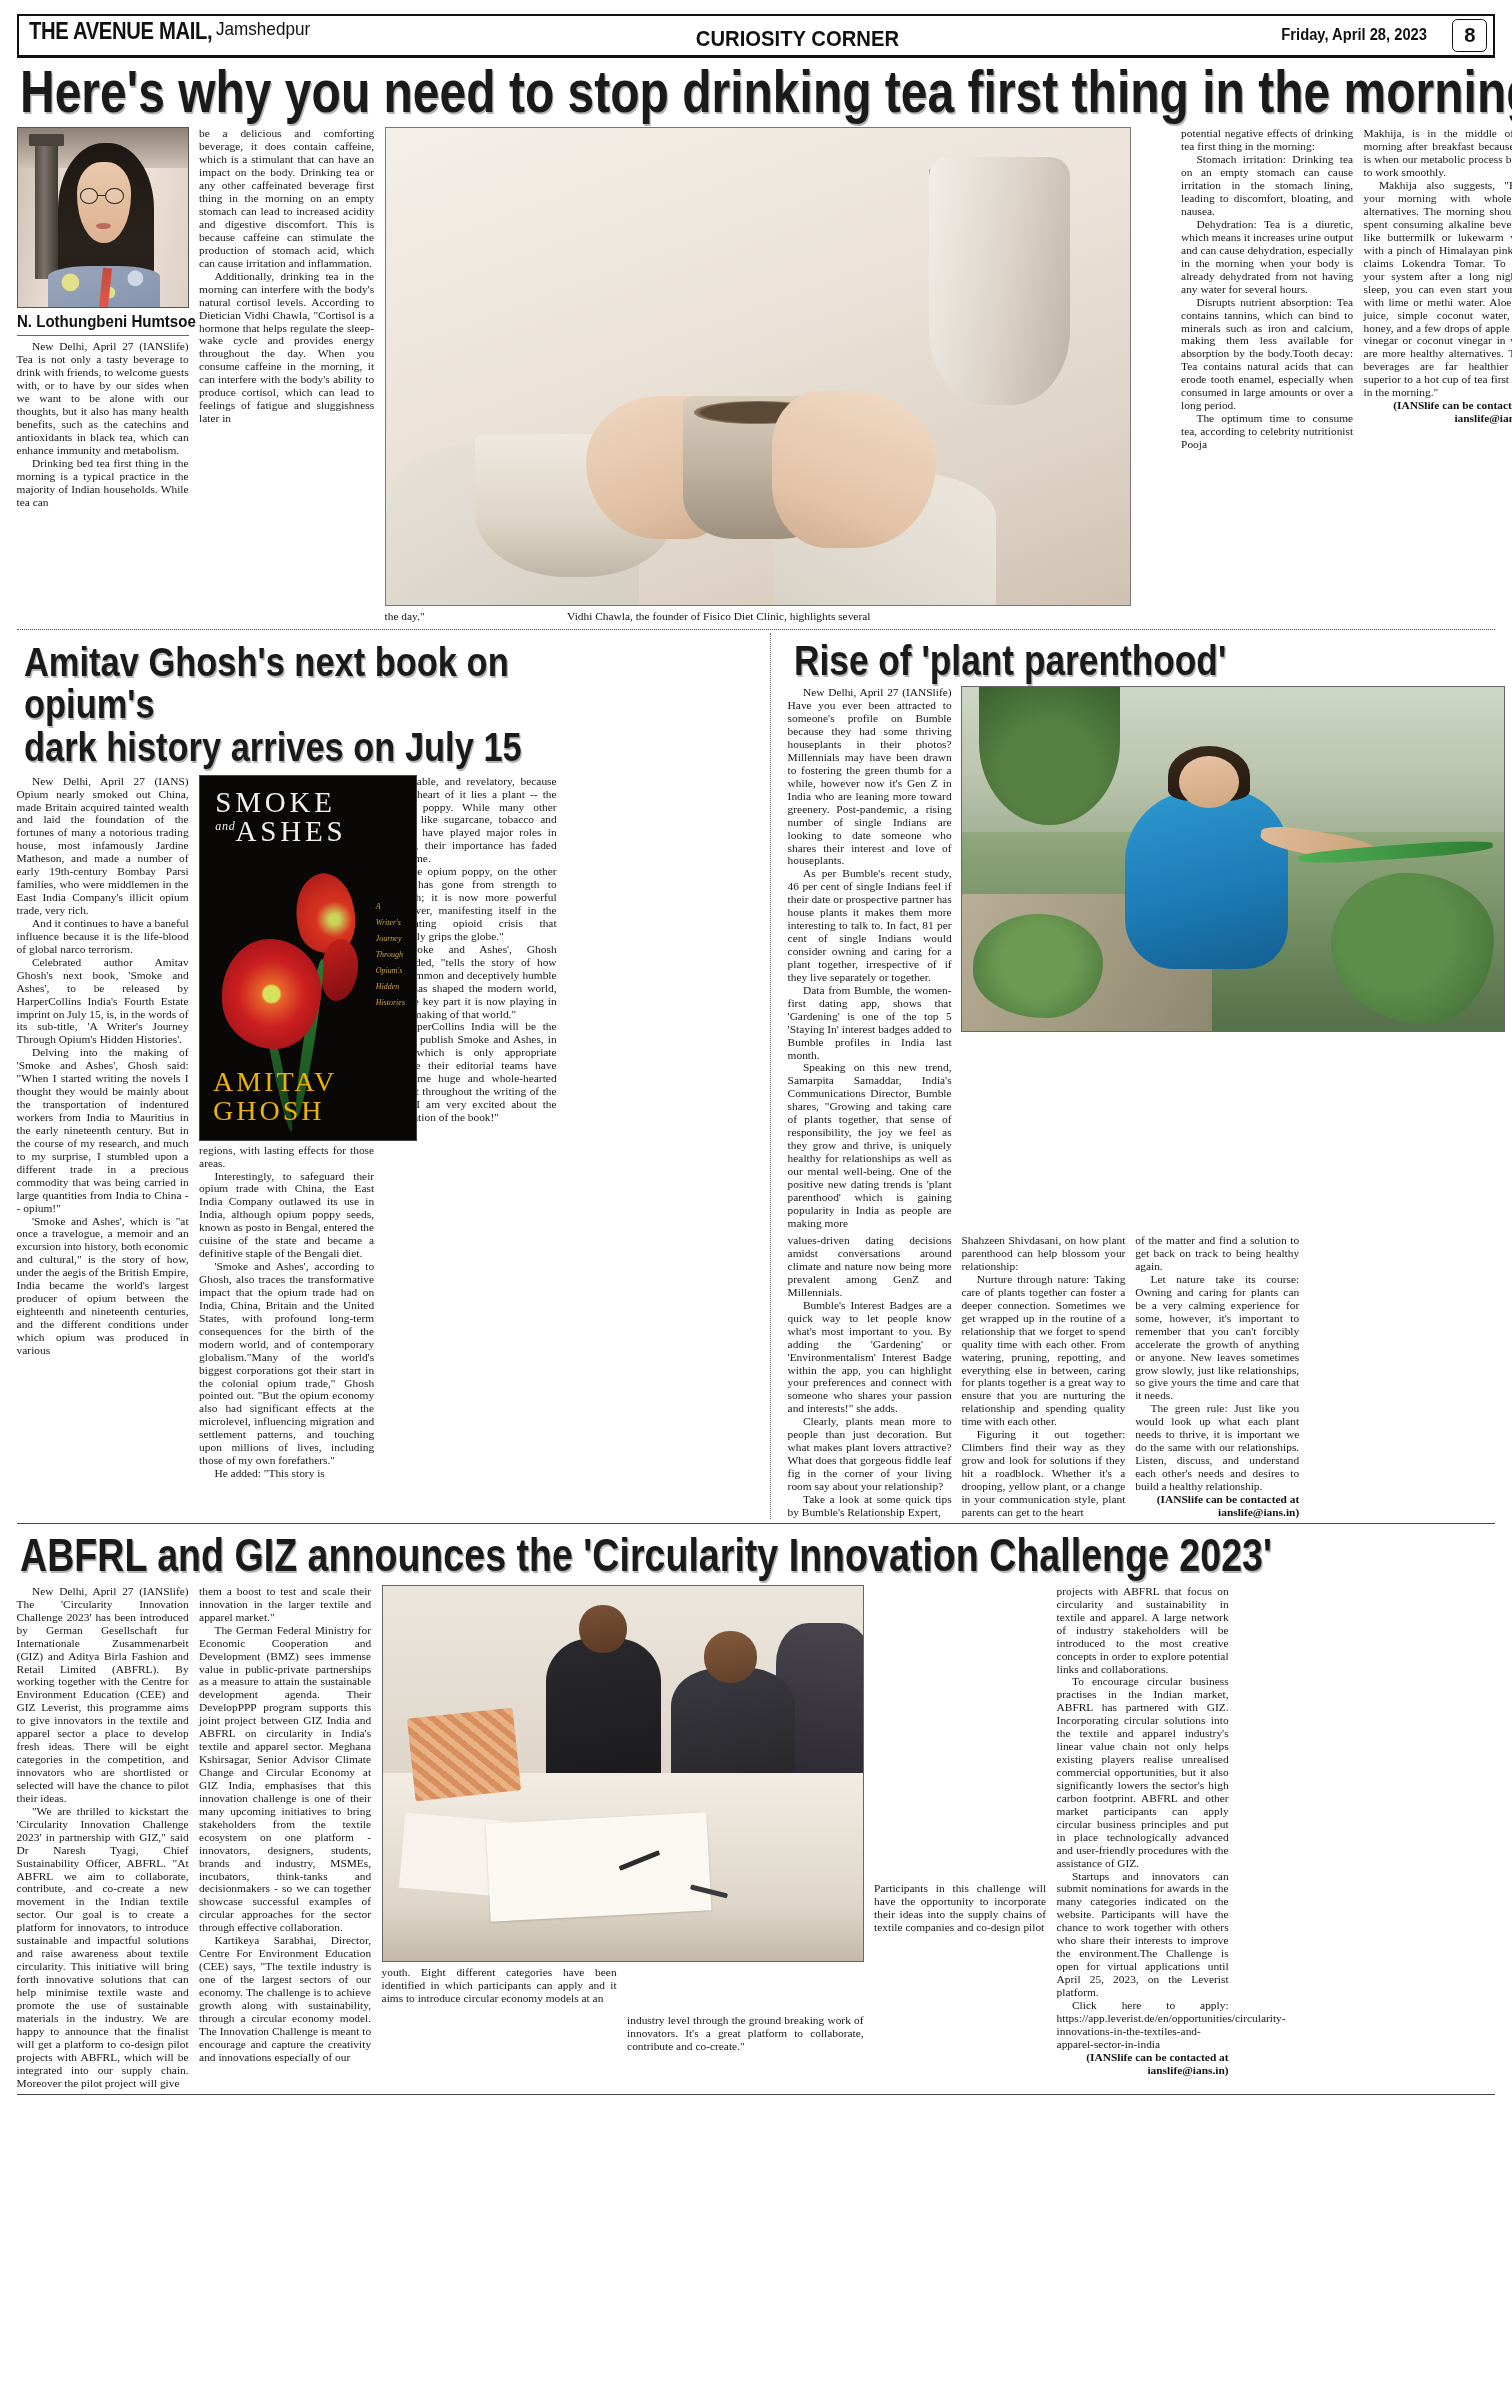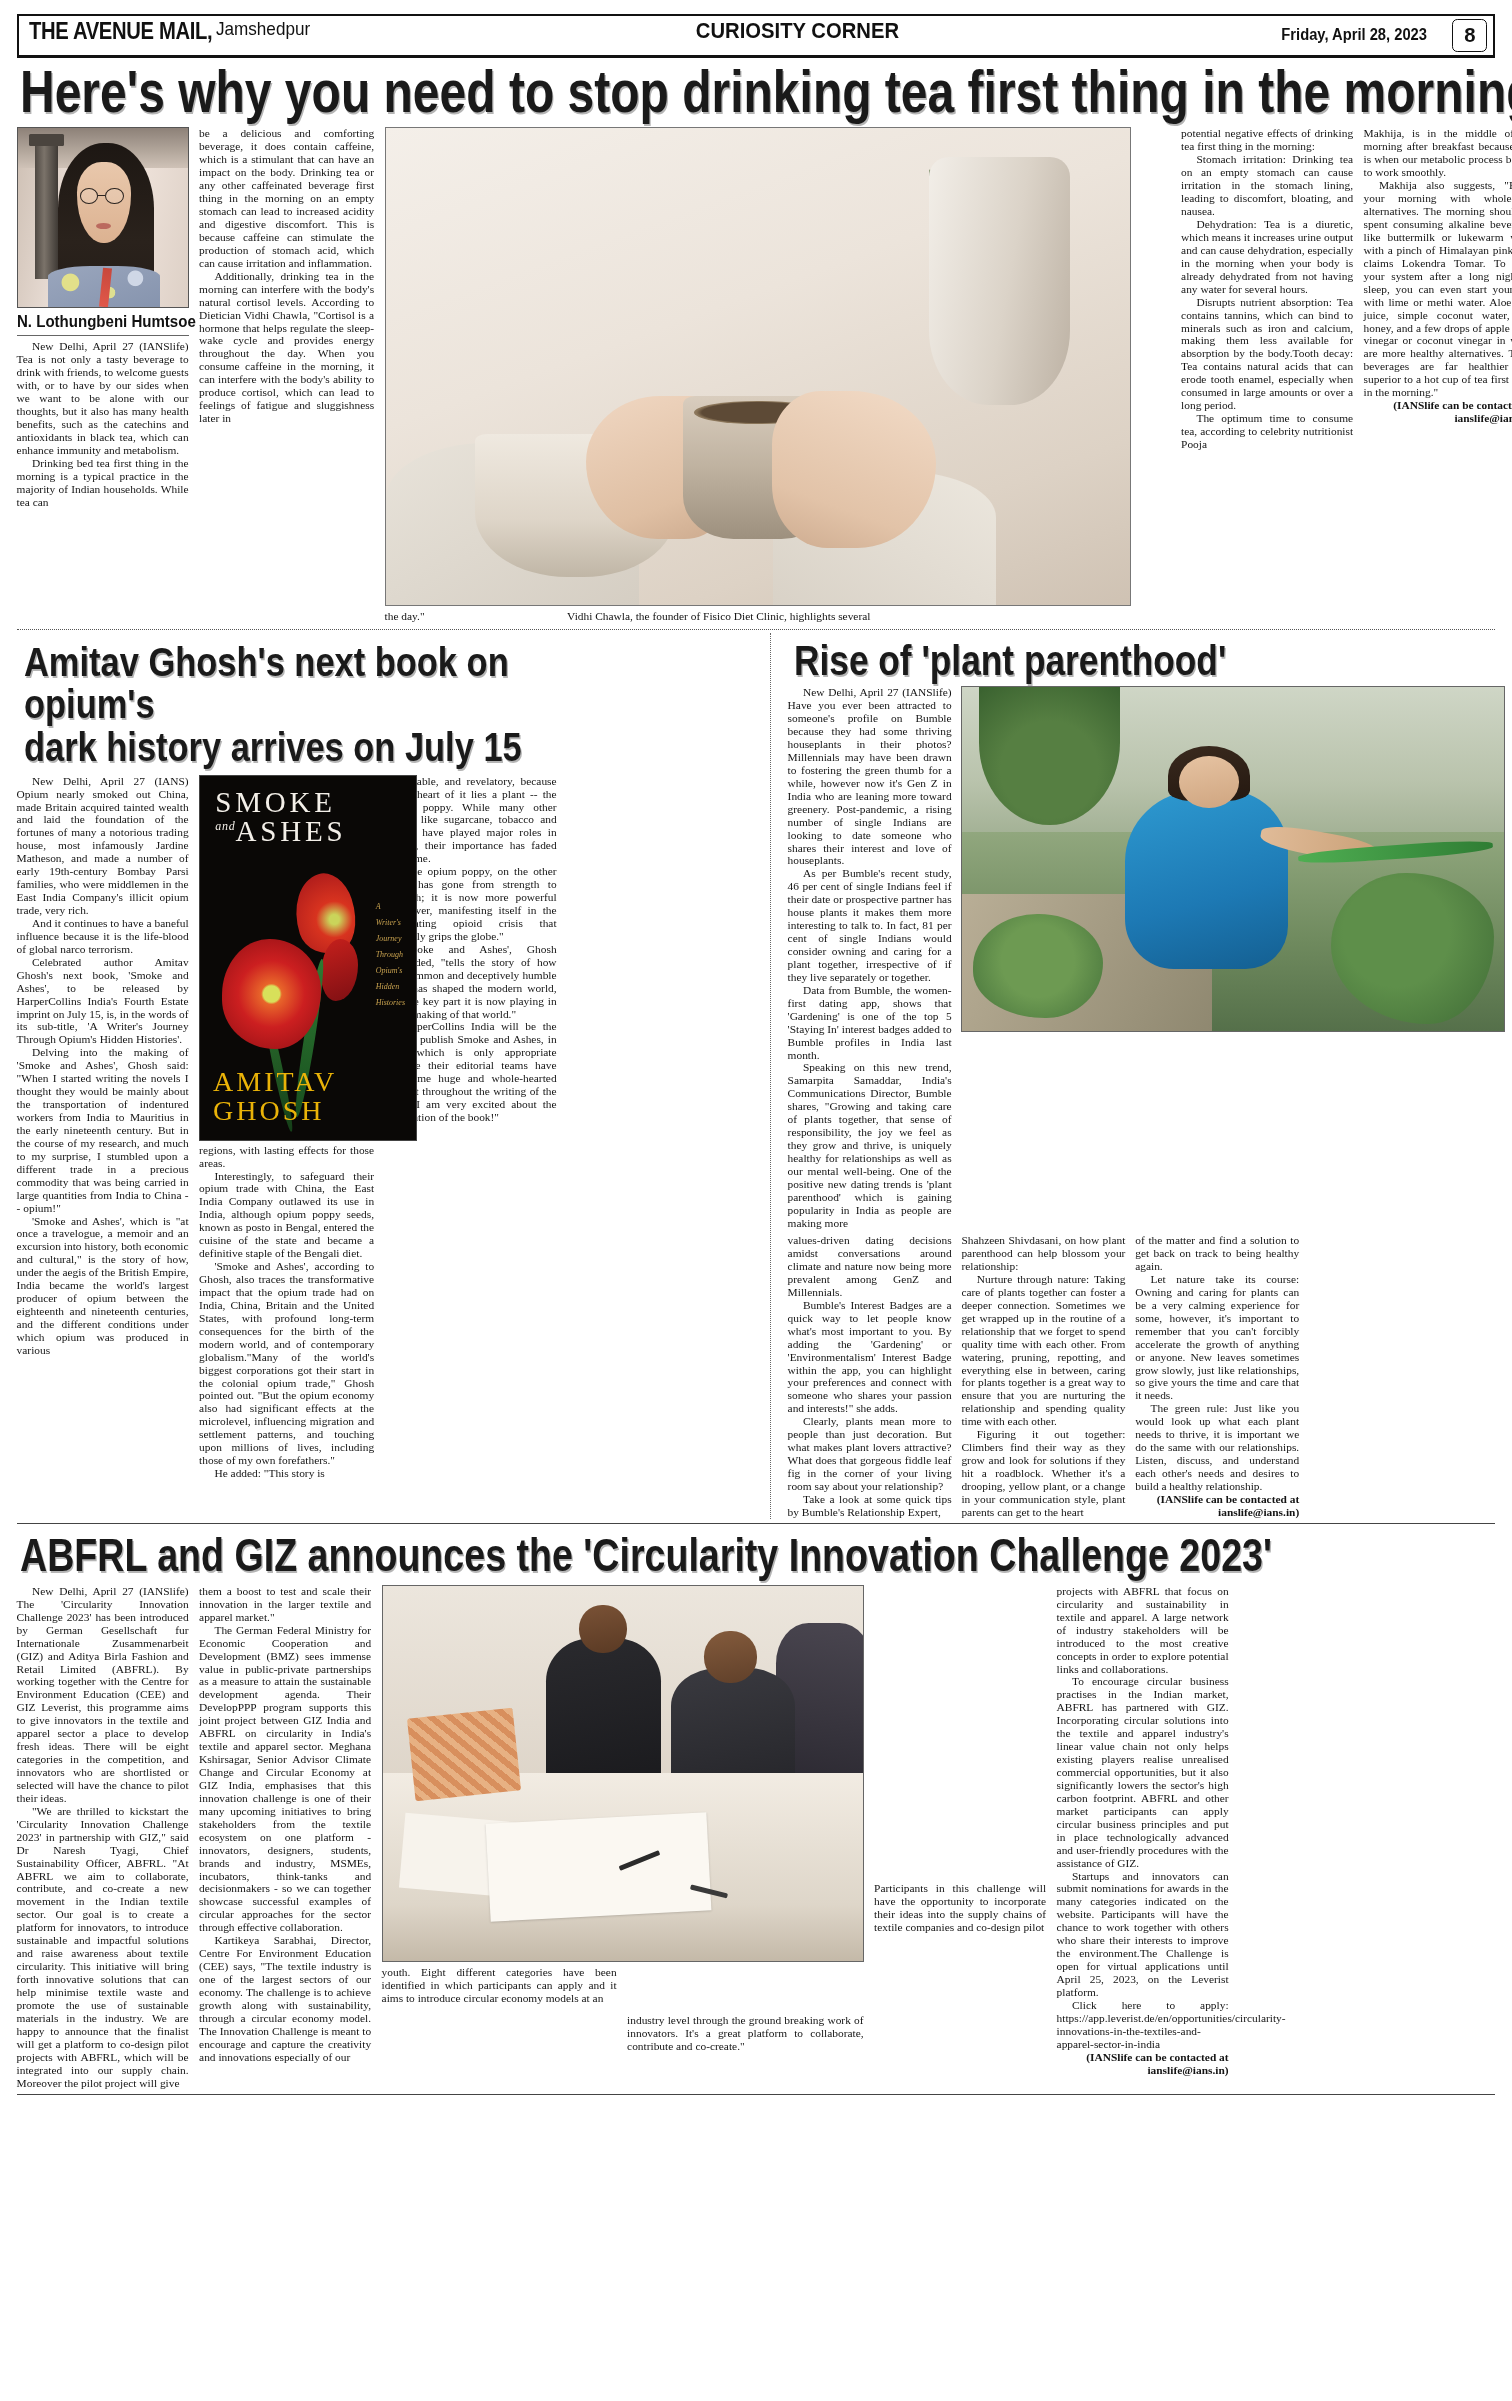--- a/index.html
+++ b/index.html
@@ -46,21 +46,21 @@
     font-family: "Liberation Sans", sans-serif;
     font-weight: 400;
     font-size: 19px;
     margin-left: -21px;
     transform: scaleX(0.9);
     transform-origin: left center;
     white-space: nowrap;
   }
   .mh-center {
     flex: 1 1 auto;
-    display: flex; align-items: flex-start; justify-content: center;
+    display: flex; align-items: flex-end; justify-content: center;
   }
   .mh-section {
     font-family: "Liberation Sans", sans-serif;
     font-weight: 700;
     font-size: 22px;
     letter-spacing: 0px;
     transform: scaleX(0.92);
     white-space: nowrap;
   }
   .mh-right {

